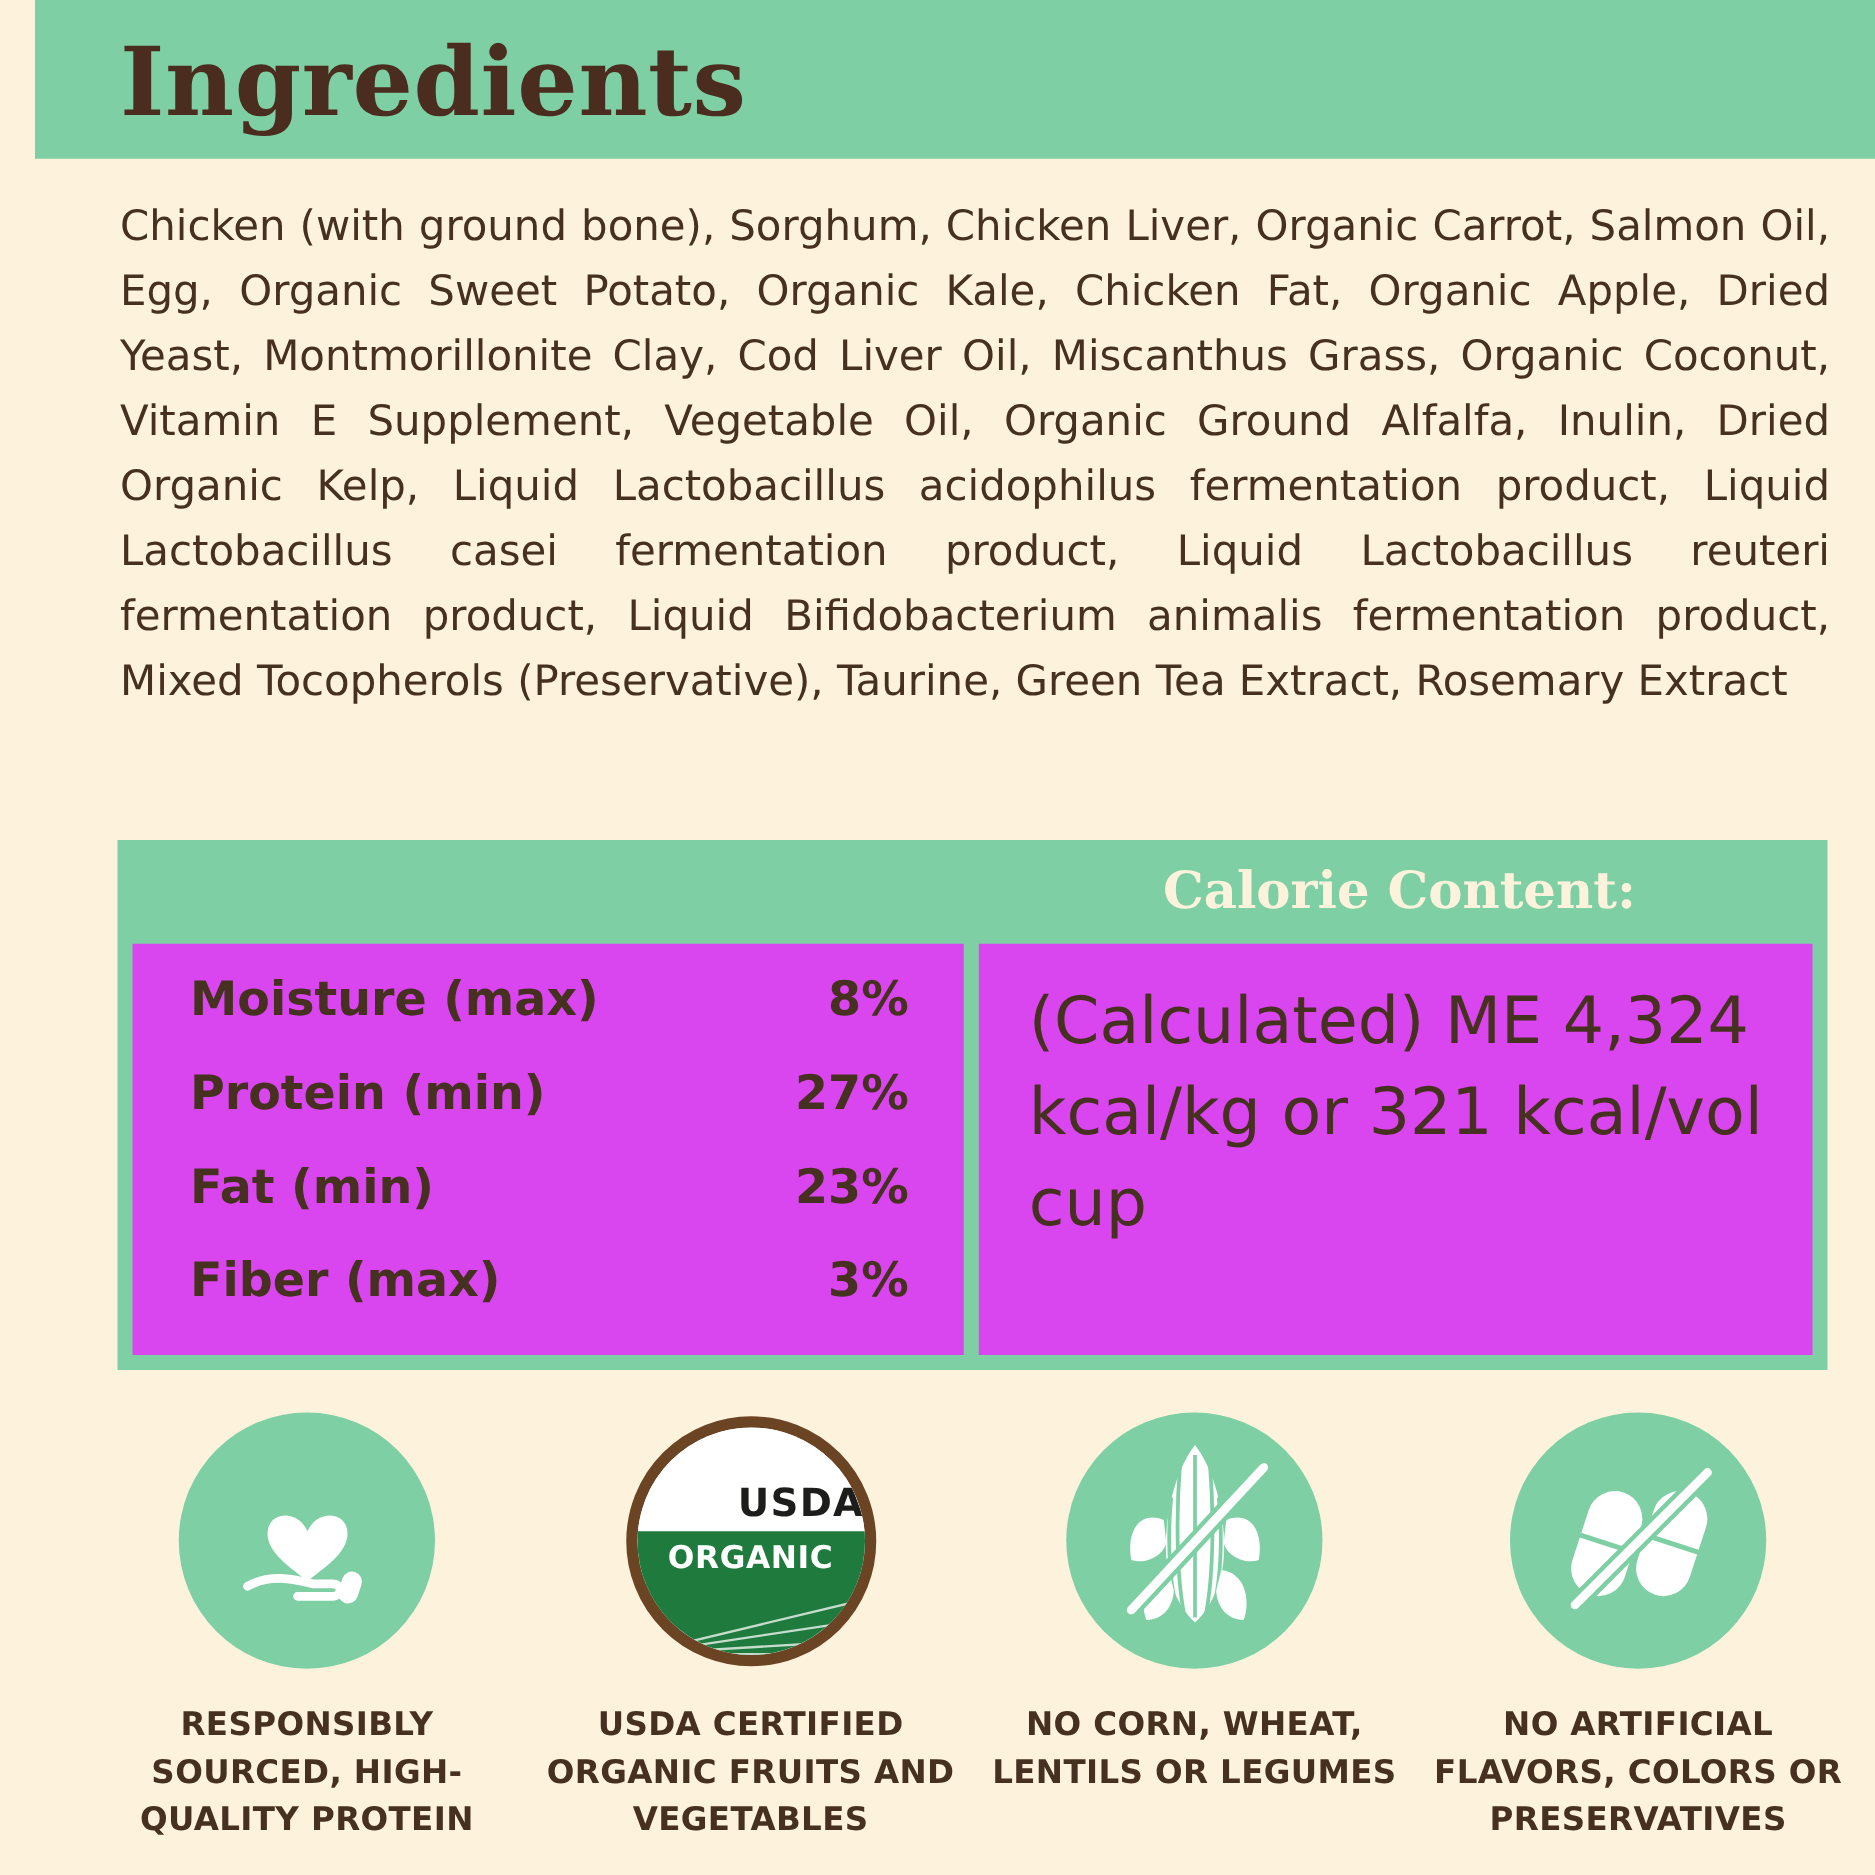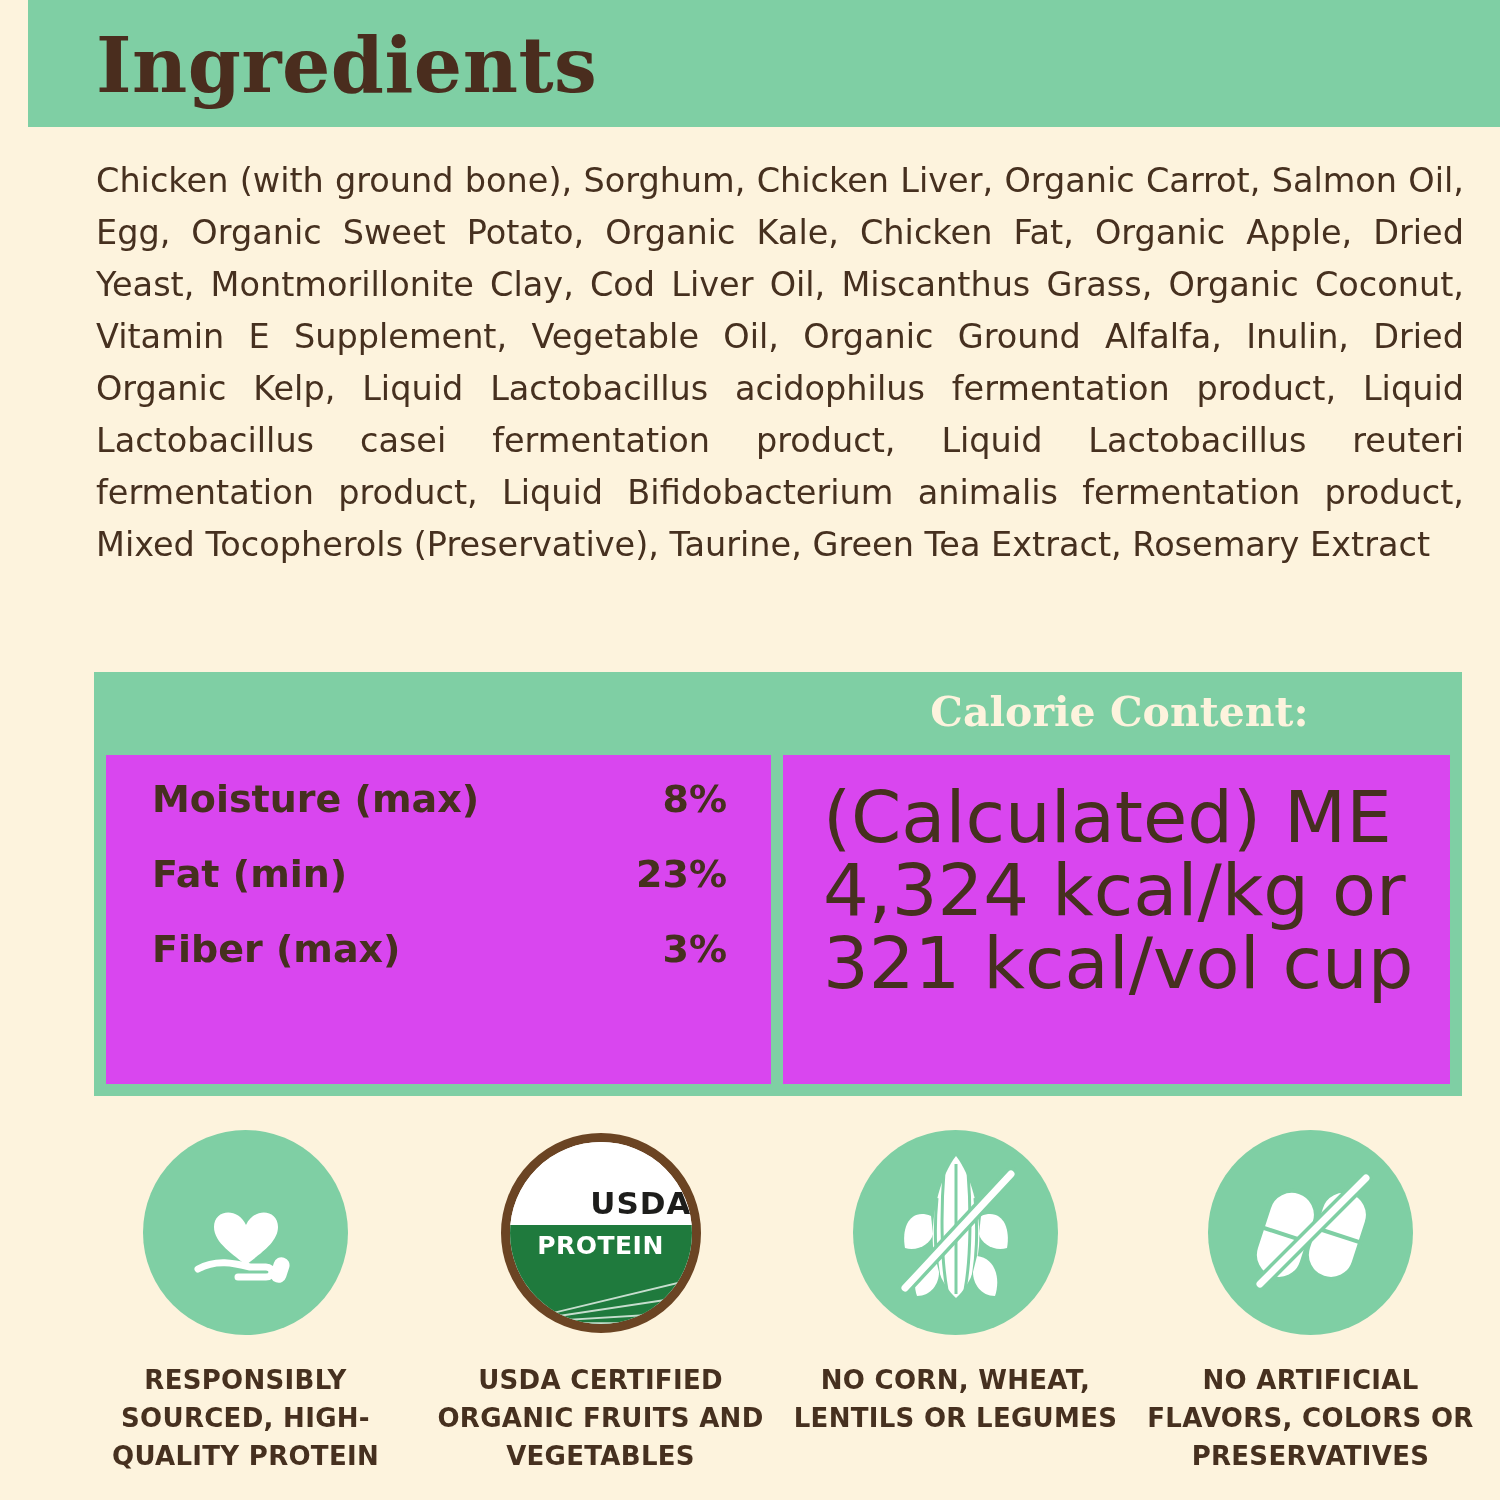--- a/index.html
+++ b/index.html
@@ -129,21 +129,21 @@
     color: #46301f;
   }
 
   
   .cal-text {
     position: absolute;
     left: 40px;
     right: 26px;
     top: 26px;
     font-family: "DejaVu Sans", sans-serif;
-    font-size: 72px;
+    font-size: 52px;
     line-height: 73px;
     color: #46301f;
   }
 
   
   .badges {
     position: absolute;
     left: 40px;
     top: 1130px;
     width: 1420px;
@@ -244,20 +244,24 @@
   <div class="ingredients">Chicken (with ground bone), Sorghum, Chicken Liver, Organic Carrot, Salmon Oil, Egg, Organic Sweet Potato, Organic Kale, Chicken Fat, Organic Apple, Dried Yeast, Montmorillonite Clay, Cod Liver Oil, Miscanthus Grass, Organic Coconut, Vitamin E Supplement, Vegetable Oil, Organic Ground Alfalfa, Inulin, Dried Organic Kelp, Liquid Lactobacillus acidophilus fermentation product, Liquid Lactobacillus casei fermentation product, Liquid Lactobacillus reuteri fermentation product, Liquid Bifidobacterium animalis fermentation product, Mixed Tocopherols (Preservative), Taurine, Green Tea Extract, Rosemary Extract</div>
 
   <div class="panels">
 
     <div class="panel-left">
       <div class="panel-body">
         <div class="ga-list">
           <div class="ga-row">
             <span class="ga-label">Moisture (max)</span>
             <span class="ga-value">8%</span>
+          </div>
+          <div class="ga-row">
+            <span class="ga-label">Protein (min)</span>
+            <span class="ga-value">27%</span>
           </div>
           <div class="ga-row">
             <span class="ga-label">Fat (min)</span>
             <span class="ga-value">23%</span>
           </div>
           <div class="ga-row">
             <span class="ga-label">Fiber (max)</span>
             <span class="ga-value">3%</span>
           </div>
         </div>
@@ -286,21 +290,21 @@
       <div class="badge-caption">RESPONSIBLY SOURCED, HIGH-QUALITY PROTEIN</div>
     </div>
 
     <div class="badge">
       <div class="badge-circle plain">
         <div class="usda-seal">
           <div class="usda-top">
             <span>USDA</span>
           </div>
           <div class="usda-bottom">
-            <span>PROTEIN</span>
+            <span>ORGANIC</span>
           </div>
           <svg class="usda-stripes" viewBox="0 0 200 108" preserveAspectRatio="none" aria-hidden="true">
             <path d="M0 108 L200 60" stroke="#ffffff" stroke-width="2" fill="none" opacity="0.75"></path>
             <path d="M0 108 L200 78" stroke="#ffffff" stroke-width="2" fill="none" opacity="0.75"></path>
             <path d="M0 108 L200 96" stroke="#ffffff" stroke-width="2" fill="none" opacity="0.75"></path>
             <path d="M10 108 L200 108" stroke="#ffffff" stroke-width="2" fill="none" opacity="0.75"></path>
           </svg>
         </div>
       </div>
       <div class="badge-caption">USDA CERTIFIED ORGANIC FRUITS AND VEGETABLES</div>

